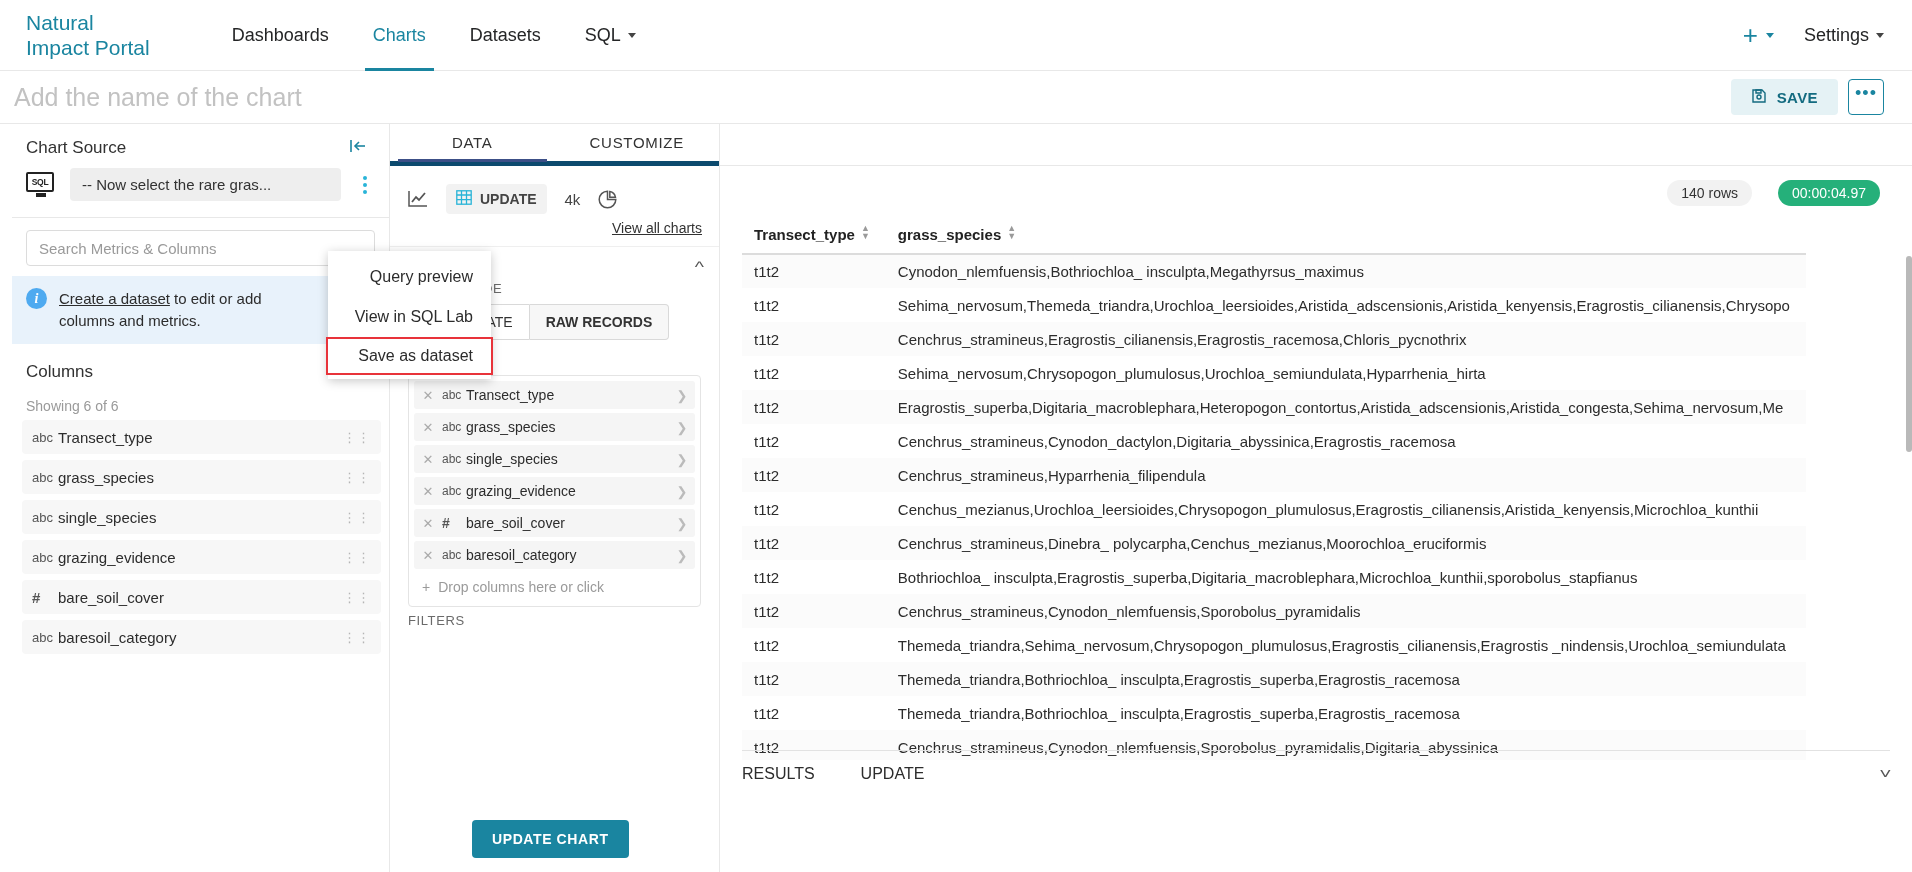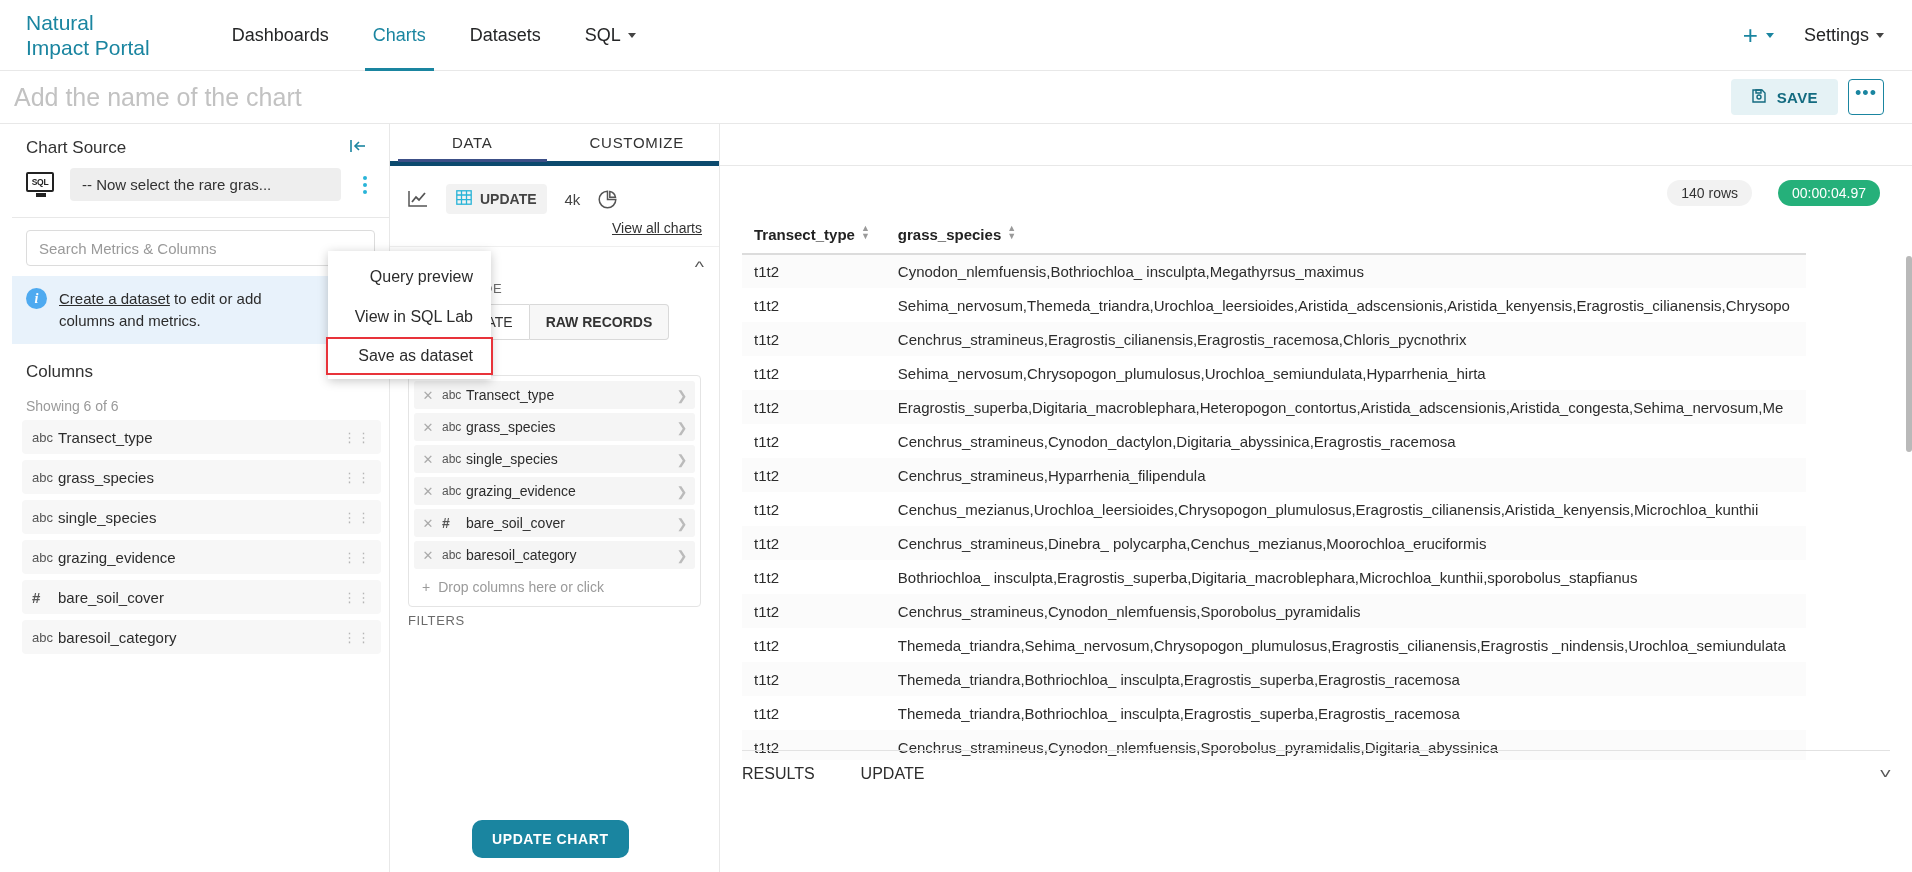--- a/index.html
+++ b/index.html
@@ -229,21 +229,21 @@
   .drop-arrow {
     margin-left: auto; width: 26px; text-align: center;
     color: #bbb; font-size: 13px; cursor: pointer;
   }
   .drop-placeholder {
     display: flex; align-items: center; gap: 8px; height: 28px;
     padding-left: 8px; color: #9a9a9a; font-size: 14px; cursor: pointer;
   }
   .update-btn {
     position: absolute; left: 82px; bottom: 14px;
-    background: #1a85a0; color: #fff; border: none; border-radius: 10px;
+    background: #1a85a0; color: #fff; border: none; border-radius: 4px;
     height: 38px; padding: 0 20px; font-size: 14px; font-weight: 700;
     letter-spacing: .6px; cursor: pointer;
     font-family: "Liberation Sans", sans-serif;
   }
 
   
   .menu {
     position: absolute; left: 328px; top: 251px; width: 163px;
     background: #fff; box-shadow: 0 2px 10px rgba(0,0,0,.22);
     z-index: 50; padding: 6px 0 4px 0;

